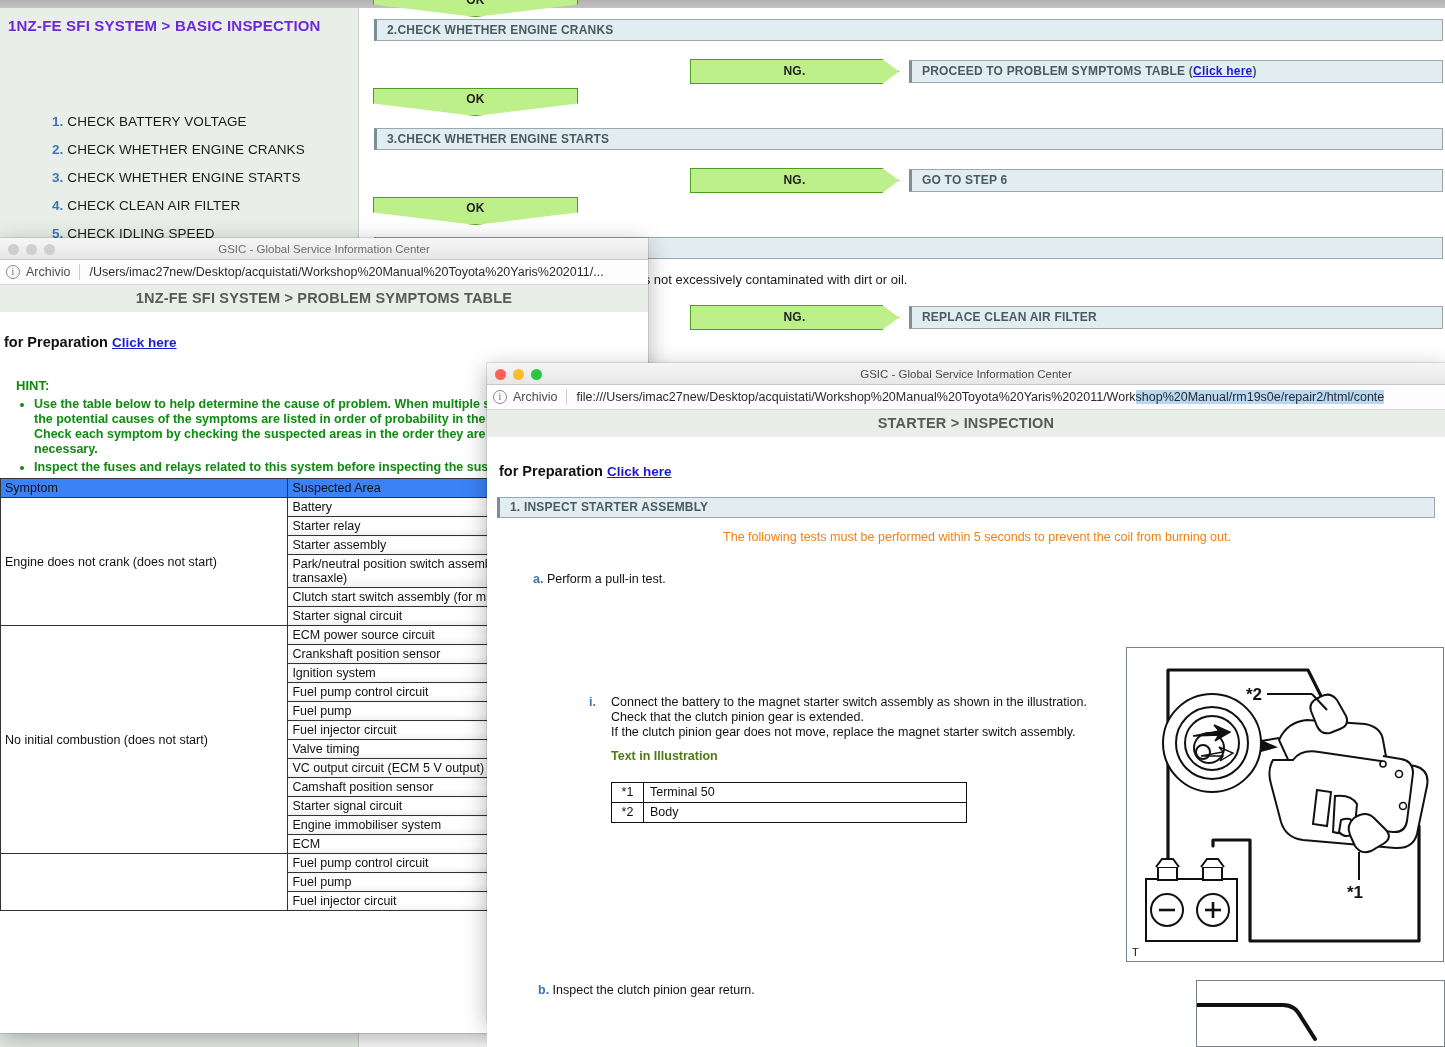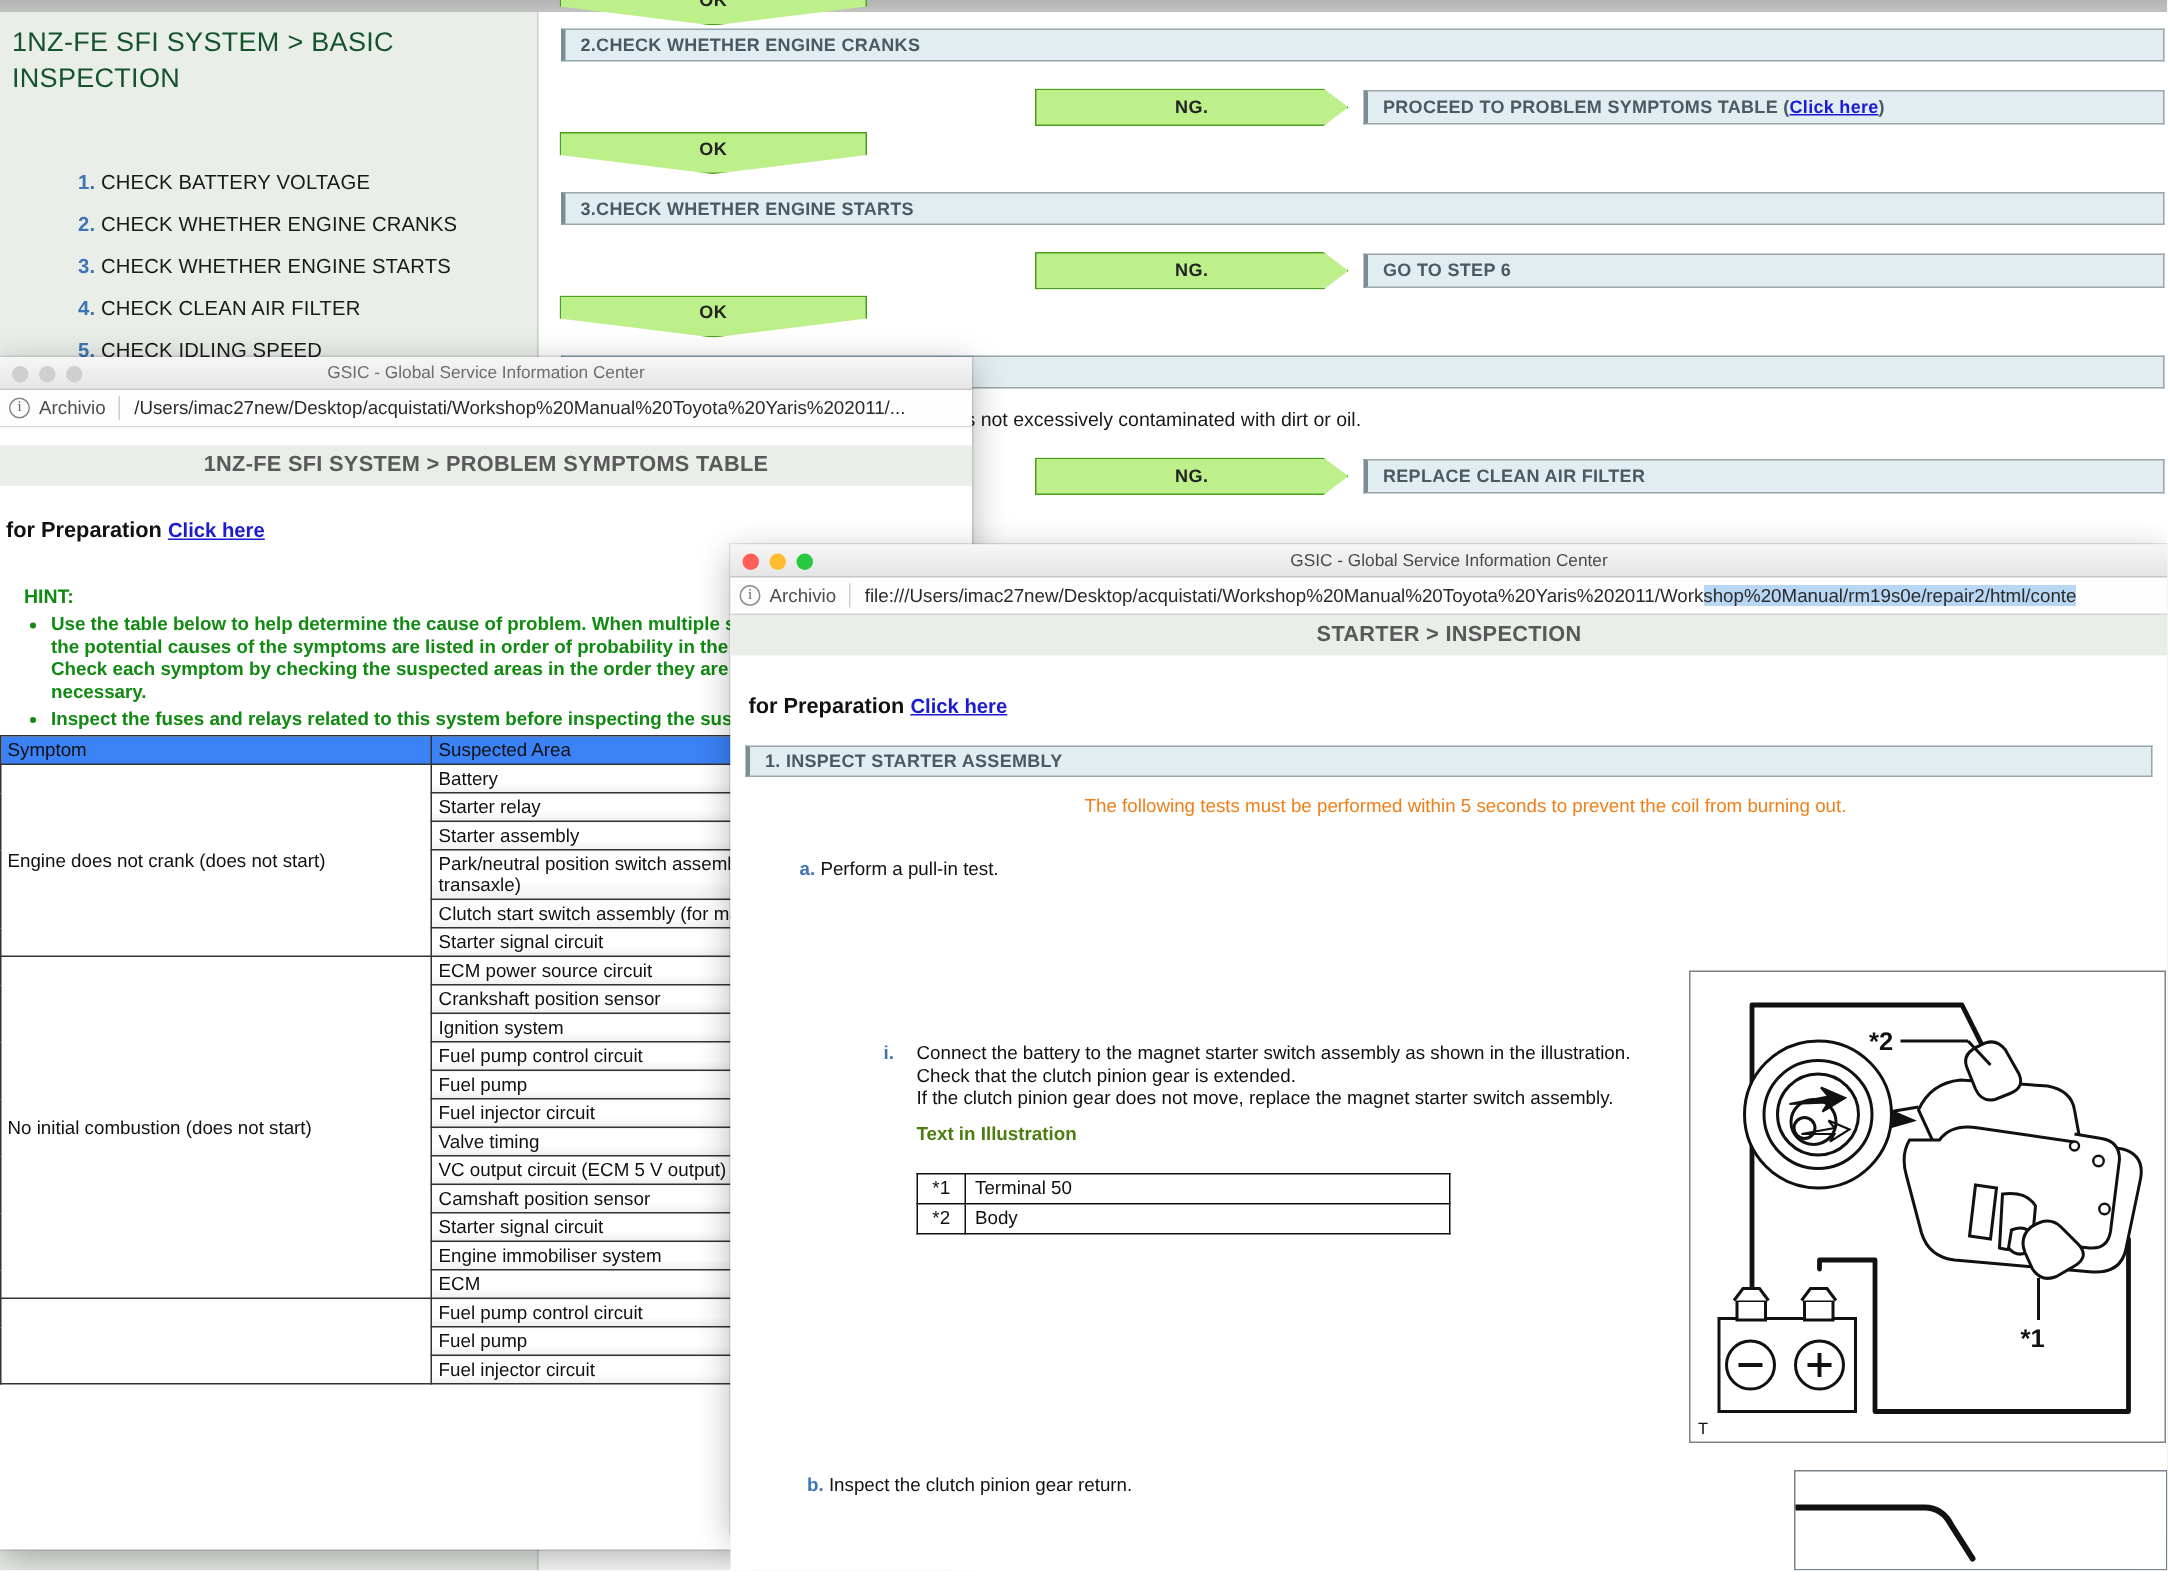--- a/index.html
+++ b/index.html
@@ -15,21 +15,21 @@
   
   #bg-window { position: absolute; left:0; top:0; width:1445px; height:1047px; background:#fff; }
   #bg-topbar { position:absolute; left:0; top:0; width:1445px; height:8px;
                background: linear-gradient(180deg,#b3b3b3,#c2c2c2); }
   #bg-sidebar { position:absolute; left:0; top:8px; width:359px; height:1039px;
                 background:#e9eee9; border-right:1px solid #c9cfc9; }
   #bg-content { position:absolute; left:360px; top:8px; width:1085px; height:1039px; background:#fff; }
 
   .bg-title {
     position:absolute; left:8px; top:8px; width:340px;
-    font-size:18px; font-weight:normal; color:#14532d; letter-spacing:0.2px; line-height:1.35;
+    font-size:15px; font-weight:bold; color:#6d28d9; letter-spacing:0.2px; line-height:1.35;
   }
   .bg-list { position:absolute; left:52px; top:106px; width:300px; }
   .bg-list-item { font-size:13.5px; color:#1a1a1a; margin-bottom:13px; letter-spacing:0.1px; }
   .bg-list-item .num { color:#3f74b5; font-weight:bold; }
 
   .step-header {
     position:absolute; height:22px; left:14px; right:2px;
     background:#e2edf2; border:1px solid #9aa7ad; border-left:3px solid #7d8d96;
     color:#4a5a62; font-size:12px; font-weight:bold; line-height:20px; padding-left:10px;
     letter-spacing:0.2px;
@@ -77,21 +77,21 @@
                font-family:"Liberation Serif", serif; flex:0 0 auto; margin-right:6px; }
   .tb-label { font-size:12.5px; color:#4d4d4d; flex:0 0 auto; }
   .tb-sep { width:1px; height:16px; background:#cdcdcd; margin:0 9px; flex:0 0 auto; }
   .tb-url { font-size:12.5px; color:#2b2b2b; white-space:nowrap; overflow:hidden; }
   .tb-url .sel { background:#b8d7f5; }
 
   
   #win-symptoms { left:0; top:238px; width:648px; height:795px; }
   #win-symptoms .win-body { position:relative; width:648px; height:746px; overflow:hidden; background:#fff; }
   .doc-banner { background:#e9eee9; text-align:center; font-size:14.5px; font-weight:bold;
-                color:#595959; padding:5px 0 6px; letter-spacing:0.2px;margin-top:12px; }
+                color:#595959; padding:5px 0 6px; letter-spacing:0.2px; }
   .prep { font-size:14.5px; font-weight:bold; color:#111; padding:22px 0 0 4px; }
   .prep a { color:#1b1bd0; text-decoration:underline; font-size:13.5px; }
   .hint-label { font-size:13px; font-weight:bold; color:#118a11; padding:28px 0 0 16px; }
   .hint-list { margin:4px 0 0 0; padding-left:34px; }
   .hint-list li { font-size:12.5px; font-weight:bold; color:#118a11; line-height:15px;
                   margin-bottom:3px; list-style:disc; }
   .sys-label { font-size:13px; font-weight:bold; color:#4a6f9e; padding:14px 0 2px 0px; }
   table.symptoms { border-collapse:collapse; table-layout:fixed; width:730px; }
   table.symptoms td {
     border:1px solid #333; font-size:12.5px; color:#111;

